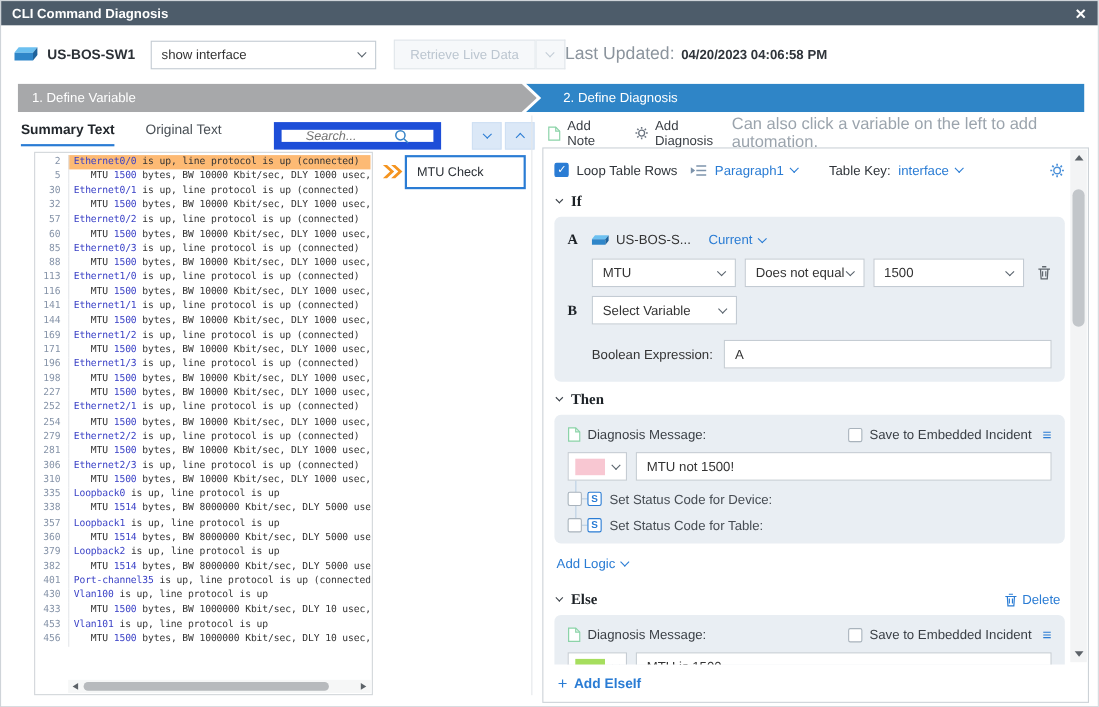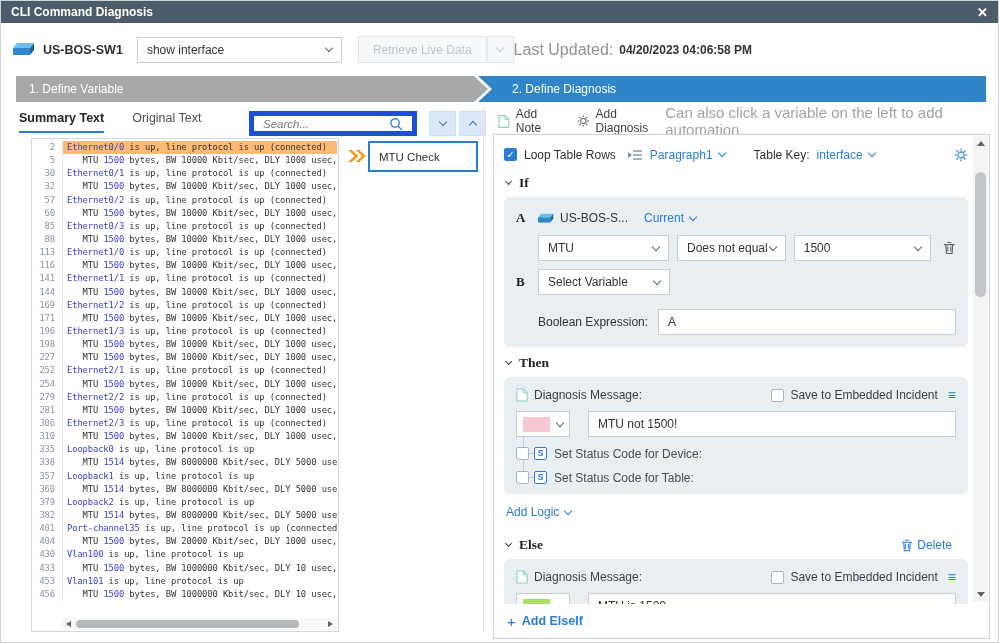--- a/index.html
+++ b/index.html
@@ -35,22 +35,22 @@
   .step1{position:absolute;left:0;top:0;width:472px;height:26px;background:#a7a8aa;color:#fff;
          font-size:12px;line-height:26px;padding-left:13px;
          clip-path:polygon(0 0,calc(100% - 14px) 0,100% 50%,calc(100% - 14px) 100%,0 100%)}
   .step2{position:absolute;left:462px;right:0;top:0;height:26px;background:#2f85c7;color:#fff;
          font-size:12px;line-height:26px;padding-left:34px;
          clip-path:polygon(0 0,100% 0,100% 100%,0 100%,14px 50%)}
   
   .tabs{position:absolute;top:110px;left:18px;display:flex;gap:28px;font-size:12.5px}
   .tab{padding-bottom:6px;color:#4a5056;cursor:pointer}
   .tab.active{color:#22272c;font-weight:700;border-bottom:2px solid #2a7cd4}
-  .search{position:absolute;top:110px;left:248px;width:168px;height:25px;border:5px solid #1d4ed8;
-          display:flex;align-items:center;padding:0 9px;background:#fff}
+  .search{position:absolute;top:110px;left:248px;width:152px;height:25px;border:7px solid #1d4ed8;
+          display:flex;align-items:center;padding:0 22px;background:#fff}
   .search input{border:none;outline:none;flex:1;font-style:italic;font-size:11.5px;color:#555;
                 font-family:inherit;background:transparent;min-width:0}
   .nav-btn{position:absolute;top:110px;width:27px;height:25px;background:#dbe8f7;border:1px solid #cfe0f3;
            display:flex;align-items:center;justify-content:center;cursor:pointer}
   
   .code{position:absolute;top:137px;left:30px;width:308px;height:494px;border:1px solid #d2d6da;
         background:#fff;overflow:hidden;font-family:"DejaVu Sans Mono",monospace;
         font-size:8.8px;letter-spacing:-0.1px}
   .code-lines{position:absolute;top:2px;left:0;right:1px;bottom:13px;overflow:hidden}
   .code-line{display:flex;height:13.15px;line-height:13.15px;white-space:pre;cursor:pointer}
@@ -92,41 +92,41 @@
   
   .loop-row{display:flex;align-items:center;height:25px;font-size:12px;color:#2f343a;gap:7px}
   .cb{width:13px;height:13px;border:1px solid #a9b3bc;background:#fff;border-radius:2px;flex:none;
       cursor:pointer;position:relative}
   .cb.checked{background:#2a7cd4;border-color:#2a7cd4}
   .cb.checked::after{content:"✓";position:absolute;left:1.5px;top:-1px;color:#fff;font-size:10px;line-height:13px}
   .blue-link{color:#2a7cd4;cursor:pointer;display:inline-flex;align-items:center;gap:6px}
   .loop-row .tk{margin-left:22px}
   .loop-row .spacer{flex:1}
   
-  .sec-h{display:flex;align-items:center;margin:8px 16px 6px 2px}
+  .sec-h{display:flex;align-items:center;margin:8px 4px 6px 2px}
   .sec-title{font-family:"Liberation Serif",serif;font-weight:700;font-size:13.5px;color:#1c2126;margin-left:8px}
   .sec-h .spacer{flex:1}
   .del{color:#2a7cd4;font-size:12px;display:flex;align-items:center;gap:4px;cursor:pointer}
   
   .card{background:#e9eef3;border-radius:6px;padding:9px 12px;position:relative}
   .rowA{display:flex;align-items:center;height:24px;font-size:12px;color:#333}
   .ab{font-family:"Liberation Serif",serif;font-weight:700;font-size:13px;width:22px;color:#1c2126}
   .rowA .devname{margin:0 16px 0 6px}
   .drop-row{display:flex;align-items:center;gap:8px;margin:5px 0 7px 22px}
   .sel-mtu{width:135px}.sel-op{width:112px}.sel-val{width:142px}.sel-var{width:132px}
   .rowB{display:flex;align-items:center;height:28px;font-size:12px;color:#333}
   .bool-row{display:flex;align-items:center;margin:13px 0 3px 22px;font-size:12px;color:#333}
   .bool-input{margin-left:10px;flex:1;height:26px;border:1px solid #c5ccd3;background:#fff;
               padding:0 9px;font-size:12px;color:#333;display:flex;align-items:center}
   .msg-head{display:flex;align-items:center;font-size:12px;color:#3a3f45;height:18px}
   .msg-head .lbl{margin-left:6px}
   .msg-head .spacer{flex:1}
   .msg-head .sv{margin-left:6px;margin-right:10px}
   .ham{color:#2a7cd4;font-size:14px;line-height:1;cursor:pointer}
-  .msg-row{display:flex;align-items:center;margin-top:7px;gap:18px}
+  .msg-row{display:flex;align-items:center;margin-top:7px;gap:8px}
   .swatch-btn{width:54px;height:26px;background:#fff;border:1px solid #c5ccd3;display:flex;
               align-items:center;justify-content:space-between;padding:0 6px;cursor:pointer;flex:none}
   .swatch{width:27px;height:15px}
   .msg-input{flex:1;height:26px;border:1px solid #c5ccd3;background:#fff;display:flex;
              align-items:center;padding:0 9px;font-size:12px;color:#333}
   .status-row{display:flex;align-items:center;margin-top:9px;font-size:12px;color:#464c53;height:15px}
   .dash{width:5px;height:1px;background:#b9cfe3}
   .sbadge{width:13px;height:13px;border:1px solid #2a7cd4;border-radius:2px;color:#2a7cd4;
           font-size:9px;font-weight:700;line-height:11px;text-align:center;background:#fff;flex:none}
   .status-row .lbl{margin-left:7px}
@@ -213,21 +213,20 @@
         <div class="code-line"><span class="ln">281</span><span class="lt"><span>   MTU </span><span class="tok-v">1500</span><span> bytes, BW 10000 Kbit/sec, DLY 1000 usec,</span></span></div>
         <div class="code-line"><span class="ln">306</span><span class="lt"><span class="tok-v">Ethernet2/3</span><span> is up, line protocol is up (connected)</span></span></div>
         <div class="code-line"><span class="ln">310</span><span class="lt"><span>   MTU </span><span class="tok-v">1500</span><span> bytes, BW 10000 Kbit/sec, DLY 1000 usec,</span></span></div>
         <div class="code-line"><span class="ln">335</span><span class="lt"><span class="tok-v">Loopback0</span><span> is up, line protocol is up</span></span></div>
         <div class="code-line"><span class="ln">338</span><span class="lt"><span>   MTU </span><span class="tok-v">1514</span><span> bytes, BW 8000000 Kbit/sec, DLY 5000 usec,</span></span></div>
         <div class="code-line"><span class="ln">357</span><span class="lt"><span class="tok-v">Loopback1</span><span> is up, line protocol is up</span></span></div>
         <div class="code-line"><span class="ln">360</span><span class="lt"><span>   MTU </span><span class="tok-v">1514</span><span> bytes, BW 8000000 Kbit/sec, DLY 5000 usec,</span></span></div>
         <div class="code-line"><span class="ln">379</span><span class="lt"><span class="tok-v">Loopback2</span><span> is up, line protocol is up</span></span></div>
         <div class="code-line"><span class="ln">382</span><span class="lt"><span>   MTU </span><span class="tok-v">1514</span><span> bytes, BW 8000000 Kbit/sec, DLY 5000 usec,</span></span></div>
         <div class="code-line"><span class="ln">401</span><span class="lt"><span class="tok-v">Port-channel35</span><span> is up, line protocol is up (connected)</span></span></div>
-        <div class="code-line"><span class="ln">404</span><span class="lt"><span>   MTU </span><span class="tok-v">1500</span><span> bytes, BW 20000 Kbit/sec, DLY 1000 usec,</span></span></div>
         <div class="code-line"><span class="ln">430</span><span class="lt"><span class="tok-v">Vlan100</span><span> is up, line protocol is up</span></span></div>
         <div class="code-line"><span class="ln">433</span><span class="lt"><span>   MTU </span><span class="tok-v">1500</span><span> bytes, BW 1000000 Kbit/sec, DLY 10 usec,</span></span></div>
         <div class="code-line"><span class="ln">453</span><span class="lt"><span class="tok-v">Vlan101</span><span> is up, line protocol is up</span></span></div>
         <div class="code-line"><span class="ln">456</span><span class="lt"><span>   MTU </span><span class="tok-v">1500</span><span> bytes, BW 1000000 Kbit/sec, DLY 10 usec,</span></span></div>
       </div>
     <div class="hscroll">
       <span class="tri-left"></span>
       <span class="hs-thumb"></span>
       <span class="tri-right"></span>
     </div>

